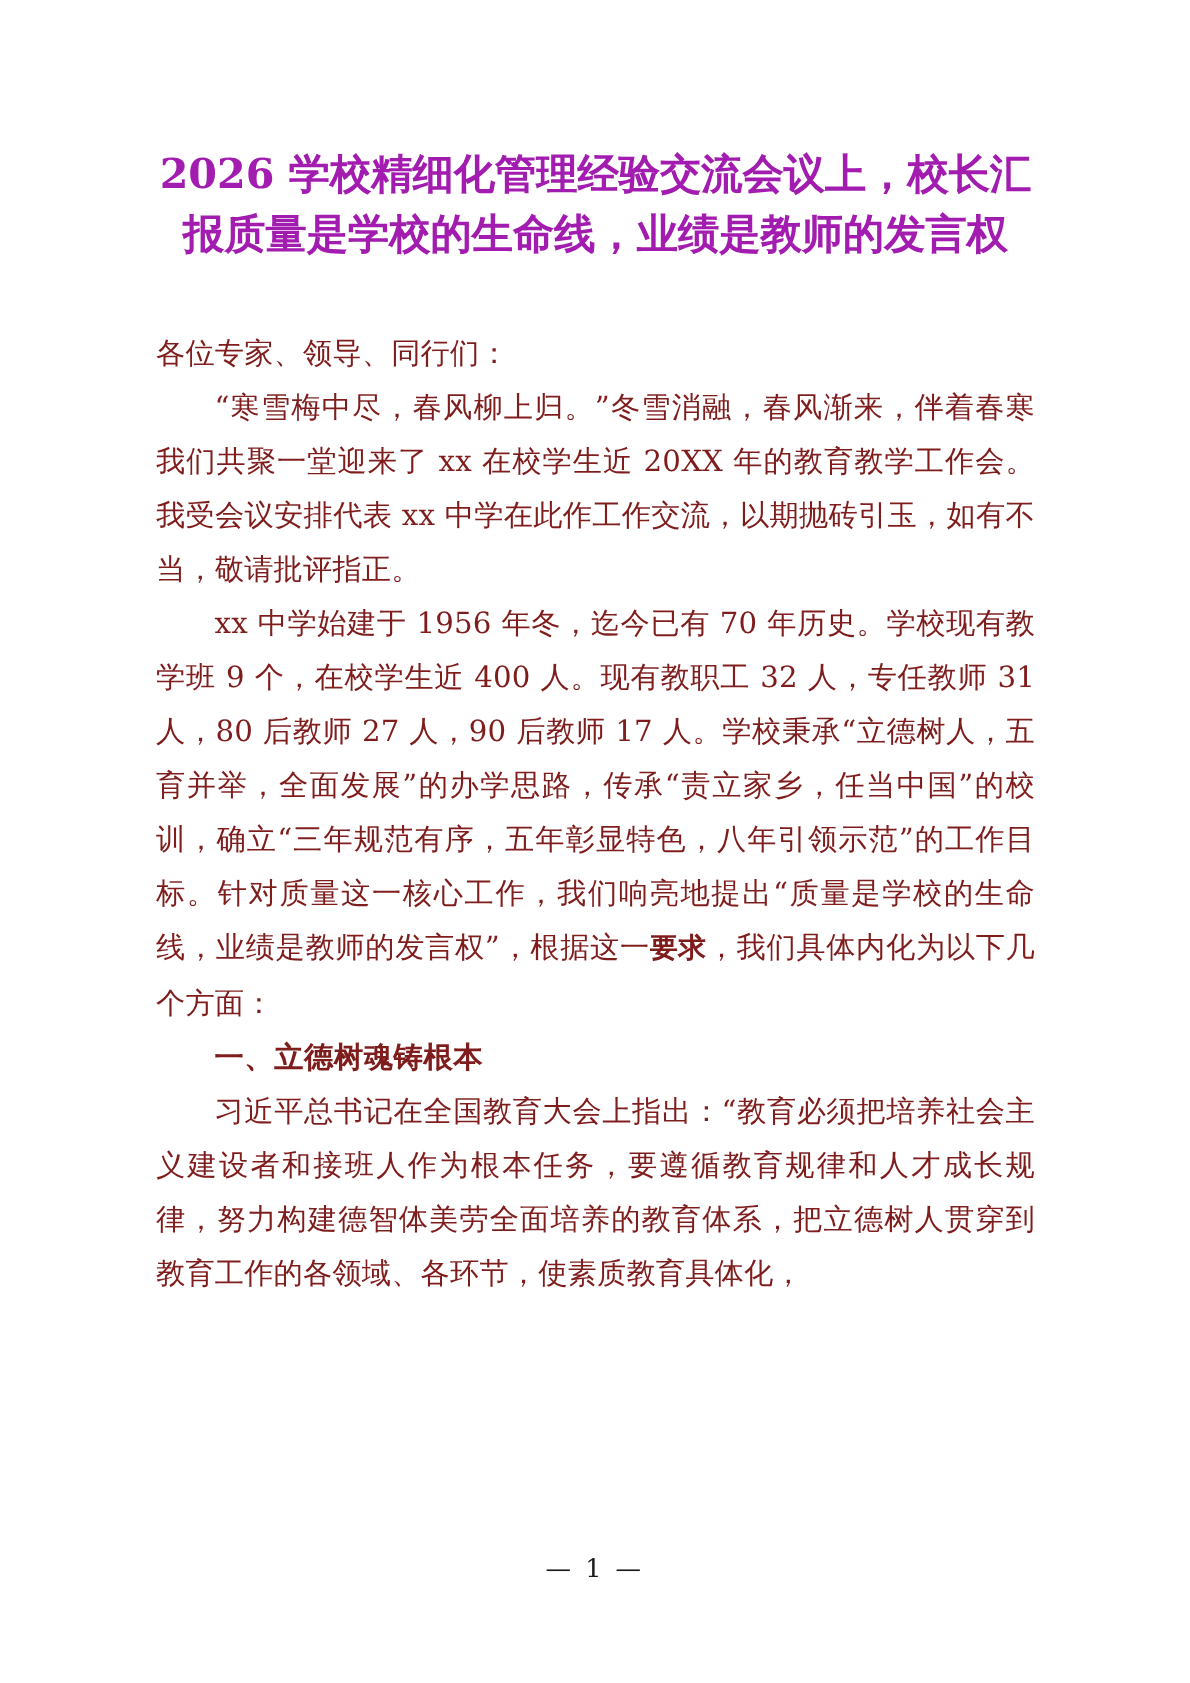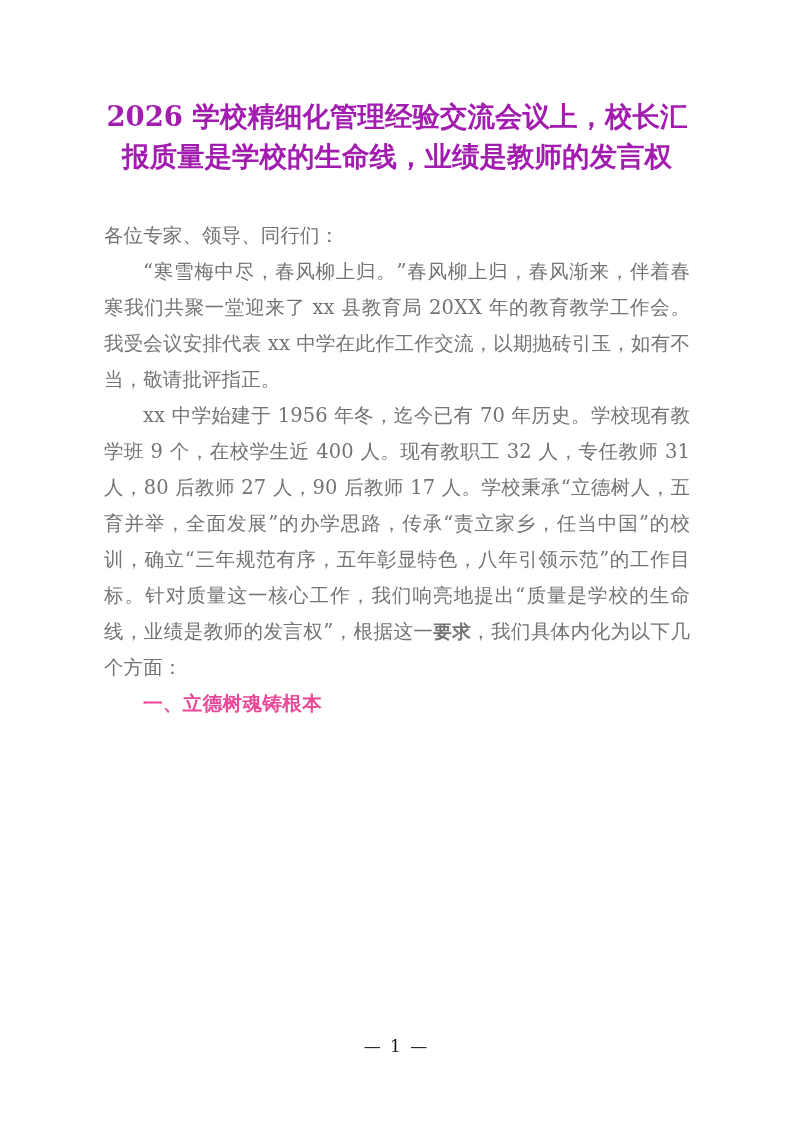--- a/index.html
+++ b/index.html
@@ -38,36 +38,36 @@
   }
 
   
   .body-block {
     margin-top: 42px;
   }
   p.para {
     font-family: "DejaVu Serif", "Liberation Serif", serif;
     font-size: 19.5px;
     line-height: 36px;
-    color: #737373;
+    color: #7f1d1d;
     margin: 0;
     text-align: justify;
     text-justify: inter-ideograph;
     letter-spacing: 0.1px;
     white-space: pre-wrap;
   }
   p.indent {
     text-indent: 2em;
   }
   p.heading {
     font-family: "DejaVu Sans", "Liberation Sans", sans-serif;
     font-size: 19.5px;
     line-height: 36px;
     font-weight: bold;
-    color: #ec4899;
+    color: #7f1d1d;
     margin: 0;
     text-indent: 2em;
     letter-spacing: 0.4px;
   }
   .em-bold {
     font-weight: bold;
     font-family: "DejaVu Sans", "Liberation Sans", sans-serif;
     font-size: 18.5px;
     margin-top: 16px;
   }
@@ -92,25 +92,26 @@
 
   <div class="content">
 
     <h1 class="doc-title">2026 学校精细化管理经验交流会议上，校长汇报质量是学校的生命线，业绩是教师的发言权</h1>
 
     <div class="body-block">
 
       <p class="para">各位专家、领导、同行们：</p>
 
 
-      <p class="para indent">“寒雪梅中尽，春风柳上归。”春风柳上归，春风渐来，伴着春寒我们共聚一堂迎来了 xx 县教育局 20XX 年的教育教学工作会。我受会议安排代表 xx 中学在此作工作交流，以期抛砖引玉，如有不当，敬请批评指正。</p>
+      <p class="para indent">“寒雪梅中尽，春风柳上归。”冬雪消融，春风渐来，伴着春寒我们共聚一堂迎来了 xx 在校学生近 20XX 年的教育教学工作会。我受会议安排代表 xx 中学在此作工作交流，以期抛砖引玉，如有不当，敬请批评指正。</p>
 
       <p class="para indent"><span>xx 中学始建于 1956 年冬，迄今已有 70 年历史。学校现有教学班 9 个，在校学生近 400 人。现有教职工 32 人，专任教师 31 人，80 后教师 27 人，90 后教师 17 人。学校秉承“立德树人，五育并举，全面发展”的办学思路，传承“责立家乡，任当中国”的校训，确立“三年规范有序，五年彰显特色，八年引领示范”的工作目标。针对质量这一核心工作，我们响亮地提出“质量是学校的生命线，业绩是教师的发言权”，根据这一</span><span class="em-bold">要求</span><span>，我们具体内化为以下几个方面：</span></p>
 
       <p class="heading">一、立德树魂铸根本</p>
 
+      <p class="para indent">习近平总书记在全国教育大会上指出：“教育必须把培养社会主义建设者和接班人作为根本任务，要遵循教育规律和人才成长规律，努力构建德智体美劳全面培养的教育体系，把立德树人贯穿到教育工作的各领域、各环节，使素质教育具体化，</p>
 
     </div>
   </div>
 
   <div class="page-footer">— 1 —</div>
 
 </div>
 
 </body></html>

